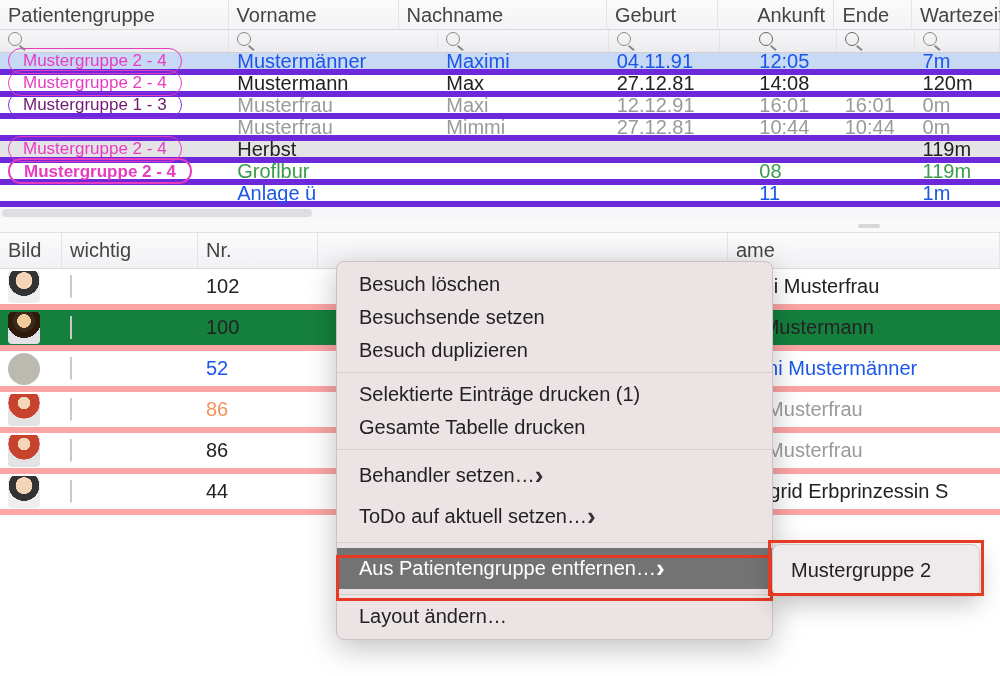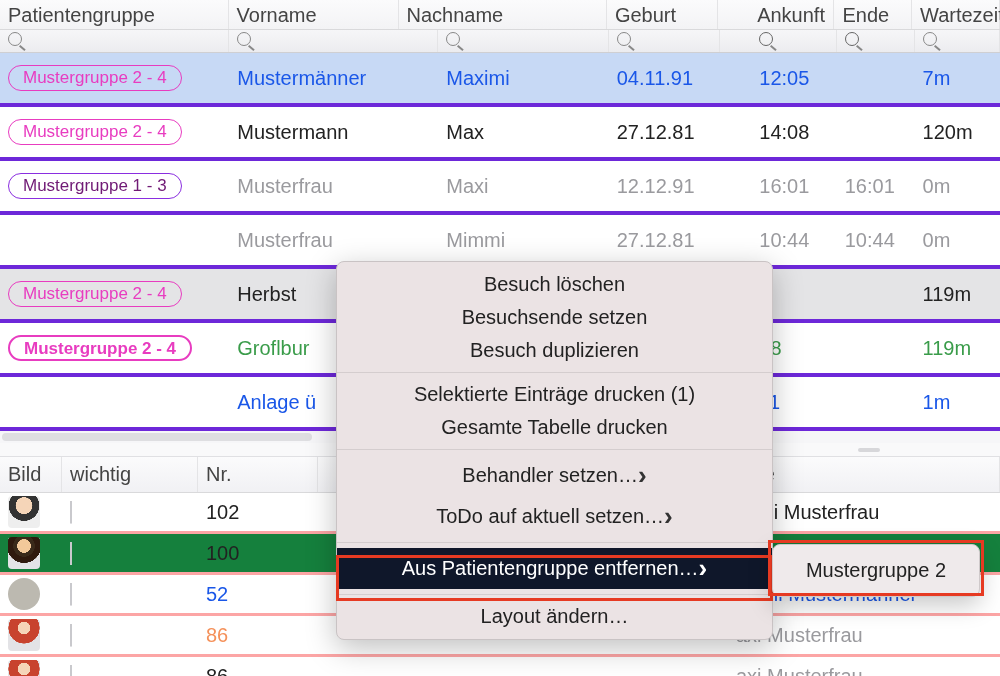--- a/index.html
+++ b/index.html
@@ -17,61 +17,61 @@
 .header-row { display: flex; background: linear-gradient(#fbfbfc,#f3f3f5); border-bottom: 1px solid #d9d9db; }
 .header-cell { padding: 4px 8px 2px; border-right: 1px solid #e4e4e6; font-size: 20px; color: #444; display:flex; flex-direction:column; }
 .filter-row { display:flex; background:linear-gradient(#f6f6f8,#ececef); border-bottom:1px solid #cfcfd2; }
 .filter-cell { padding: 2px 8px 6px; border-right:1px solid #e4e4e6; display:flex; align-items:center; }
 .lens { width:14px; height:14px; border:1.5px solid #888; border-radius:50%; position:relative; }
 .lens::after { content:''; position:absolute; width:7px; height:1.5px; background:#888; bottom:-3px; right:-5px; transform:rotate(40deg); }
 .lens.search { border-color:#666; }
 .w-pg { width: 237px; } .w-nn { width: 216px; } .w-vn { width: 176px; }
 .w-gb { width: 115px; } .w-ank { width: 88px; margin-left: 31px; } .w-end { width: 80px; } .w-wz { width: 88px; }
 
-.data-row { display:flex; border-bottom:4px solid #6d28d9; height:54px; align-items:center;justify-content:center; }
+.data-row { display:flex; border-bottom:6px solid #6d28d9; height:22px; align-items:center;justify-content:center; }
 .data-row.selected-blue { background:#c7d9f5; }
 .data-row.gray { background:#e4e4e6; }
 .cell { padding: 0 8px; overflow:hidden; white-space:nowrap; }
 .pill { display:inline-block; padding: 0 14px; height:26px; line-height:24px; border-radius:13px; font-size:17px; }
 .pill-pink { border:1px solid #e83cc0; color:#e83cc0; }
 .pill-pink-bold { border:2.5px solid #e83cc0; color:#e83cc0; font-weight:700; }
 .pill-purple { border:1px solid #8a2ee0; color:#701a75; }
 .txt-blue { color:#1a57e8; }
 .txt-gray { color:#9a9a9e; }
 .txt-green { color:#3a9c4a; }
 .scrollbar { height:12px; background:#f6f6f8; display:flex; align-items:center; padding:0 2px; }
 .sbthumb { height:8px; width:310px; background:#dedee1; border-radius:4px; }
 .divider { height:14px; background:#f9f9fa; border-bottom:1px solid #e0e0e3; position:relative; }
 .divhandle { position:absolute; right:120px; top:5px; width:22px; height:4px; background:#d7d7da; border-radius:2px; }
 
 .bottom-table { width:100%; }
 .bh-row { display:flex; background:linear-gradient(#fbfbfc,#f1f1f4); border-bottom:1px solid #d9d9db; }
 .bh-cell { padding:6px 8px; border-right:1px solid #e4e4e6; font-size:20px; color:#444; }
 .bw-bild{width:62px;} .bw-wichtig{width:136px;} .bw-nr{width:120px;} .bw-mid{width:410px;} .bw-name{width:272px;}
-.bdata-row { display:flex; height:41px; align-items:center; border-bottom:3px solid #fca5a5; }
+.bdata-row { display:flex; height:41px; align-items:center; border-bottom:6px solid #fca5a5; }
 .bdata-row.sel { background:#15803d; }
 .bcell { padding:0 8px; white-space:nowrap; overflow:hidden; }
 .avatar { width:32px; height:32px; border-radius:4px; position:relative; }
 .av-woman { background:radial-gradient(circle at 50% 30%, #f5d5b8 30%, #333 31% 55%, #eee 56%); }
 .av-man { background:radial-gradient(circle at 50% 28%, #f2c99a 24%, #3a2a1a 25% 38%, #2f1a0e 39% 60%, #e3e3e6 61%); }
 .av-gray { background:#bcb9b0; border-radius:50%; }
 .av-red { background:radial-gradient(circle at 50% 28%, #f5d5b8 22%, #c8432e 23% 55%, #e3e3e6 56%); }
 .chk { width:20px; height:20px; border:1px solid #c9c9cd; border-radius:5px; background:#fff; }
 .txt-orange { color:#f5915a; }
 
 .context-menu {
   position:absolute; left:336px; top:261px; width:437px;
   background:#ebe3e4; border:1px solid #c9c3c4; border-radius:8px;
   box-shadow: 0 8px 30px rgba(0,0,0,0.25);
   padding:6px 0;
   font-size:20px;
 }
-.menu-item { padding:5px 22px; display:flex; justify-content:center; align-items:center; }
+.menu-item { padding:5px 22px; display:flex; justify-content:flex-start; align-items:center; }
 .menu-item.has-sub::after { content:'›'; font-size:26px; font-weight:600; color:#333; }
-.menu-item.highlight { background:#0f172a; color:#fff; }
+.menu-item.highlight { background:#737373; color:#fff; }
 .menu-item.highlight::after { color:#fff; }
 .menu-sep { height:1px; background:#d4cdce; margin:5px 0; }
 .red-box1 { position:absolute; left:336px; top:555px; width:437px; height:46px; border:3px solid #e63a22; pointer-events:none; }
 .submenu {
   position:absolute; left:772px; top:544px; width:208px;
   background:#efeaeb; border:1px solid #cfc9ca; border-radius:8px;
   box-shadow:0 8px 24px rgba(0,0,0,0.22); padding:6px 0;
 }
 .submenu .menu-item { padding:8px 18px; }
 .red-box2 { position:absolute; left:768px; top:540px; width:216px; height:56px; border:3px solid #e63a22; pointer-events:none; }
@@ -252,21 +252,21 @@
         <div class="bcell bw-wichtig"><span class="chk"></span></div>
         <div class="bcell bw-nr ">86</div>
         <div class="bcell bw-mid"></div>
         <div class="bcell bw-name txt-gray">axi Musterfrau</div>
       </div>
       <div class="bdata-row">
         <div class="bcell bw-bild">
           <div class="avatar av-woman"></div>
         </div>
         <div class="bcell bw-wichtig"><span class="chk"></span></div>
-        <div class="bcell bw-nr ">28</div>
+        <div class="bcell bw-nr ">44</div>
         <div class="bcell bw-mid"></div>
         <div class="bcell bw-name ">r. Ingrid Erbprinzessin S</div>
       </div>
     </div>
 </div>
 
 <div class="context-menu">
   <div id="cm1">
       <div class="menu-item">
         <span>Besuch löschen</span>

